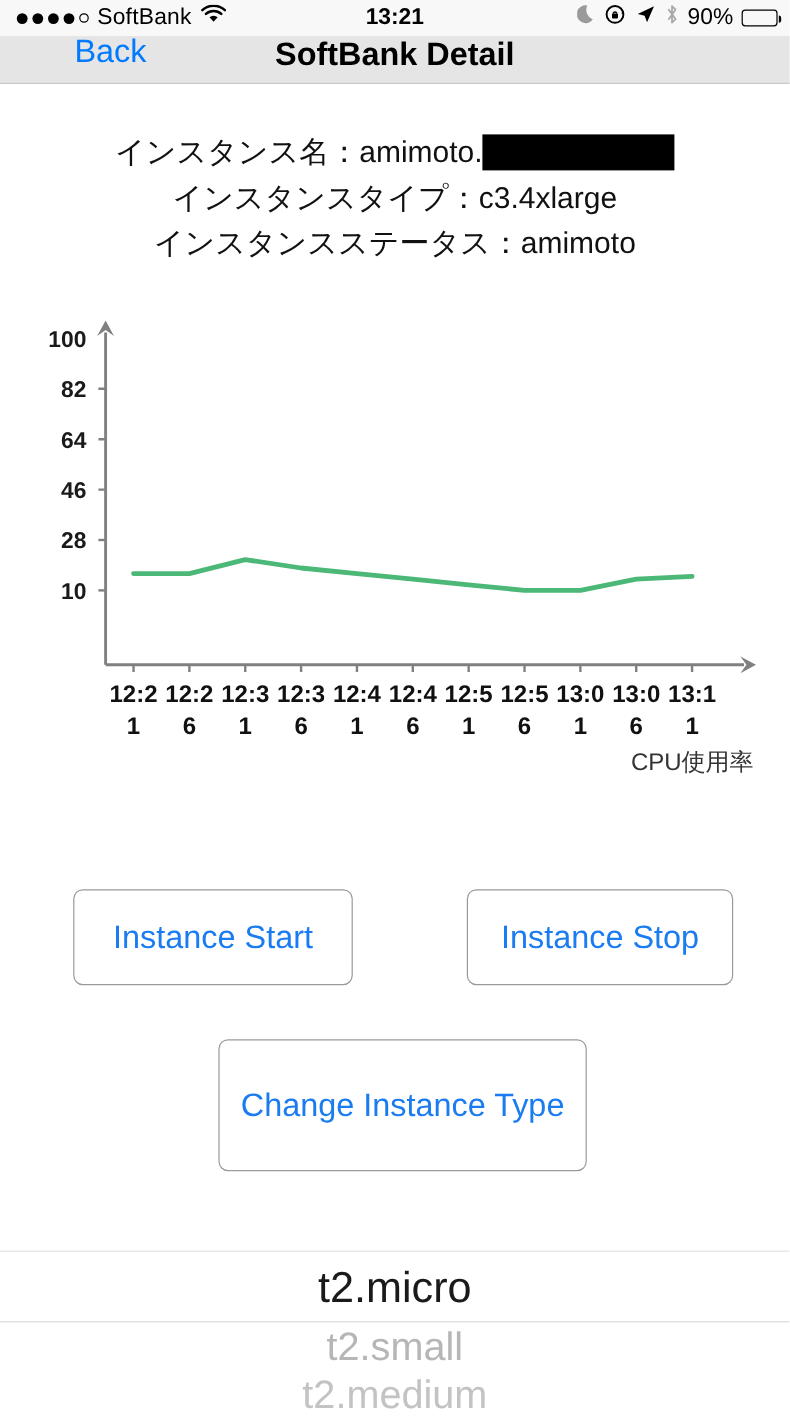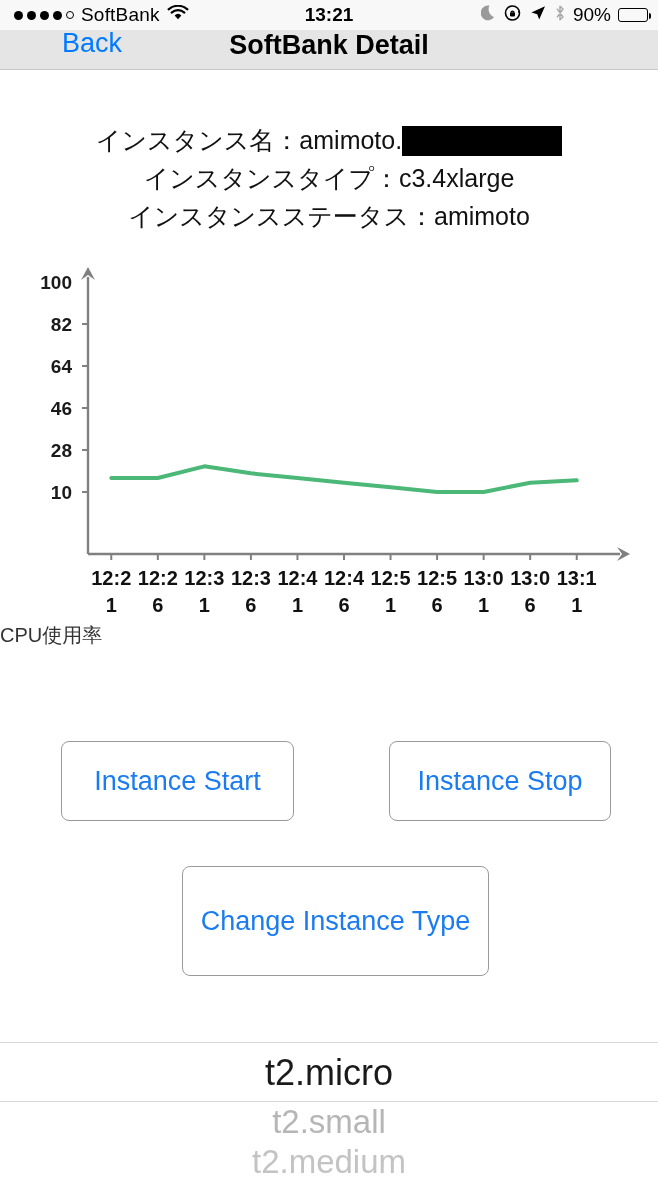--- a/index.html
+++ b/index.html
@@ -51,33 +51,33 @@
   }
   .nav-title{
     position:absolute;left:0;width:658px;text-align:center;top:0px;
     font-size:27px;font-weight:bold;color:#000;
   }
 
   
   .info{
     position:absolute;top:108px;left:0;width:658px;
     text-align:center;
-    font-size:25px;color:#111;line-height:38px;margin-top:13px;
+    font-size:25px;color:#111;line-height:38px;
   }
   .info-line{display:block;white-space:nowrap;}
   .redact{
     display:inline-block;background:#000;color:transparent;
     width:160px;height:30px;vertical-align:-7px;
   }
 
   
   .chart-wrap{position:absolute;top:255px;left:0;width:658px;height:400px;}
   .chart-svg{display:block;}
   .chart-caption{
-    position:absolute;top:622px;left:0;width:628px;text-align:left;
+    position:absolute;top:622px;left:0;width:628px;text-align:right;
     font-size:20px;color:#333;
   }
 
   
   .btn{
     position:absolute;
     background:#fff;border:1px solid #9a9a9a;border-radius:8px;
     color:#1a7cf0;font-size:27px;
     font-family:inherit;
     display:flex;align-items:center;justify-content:center;

